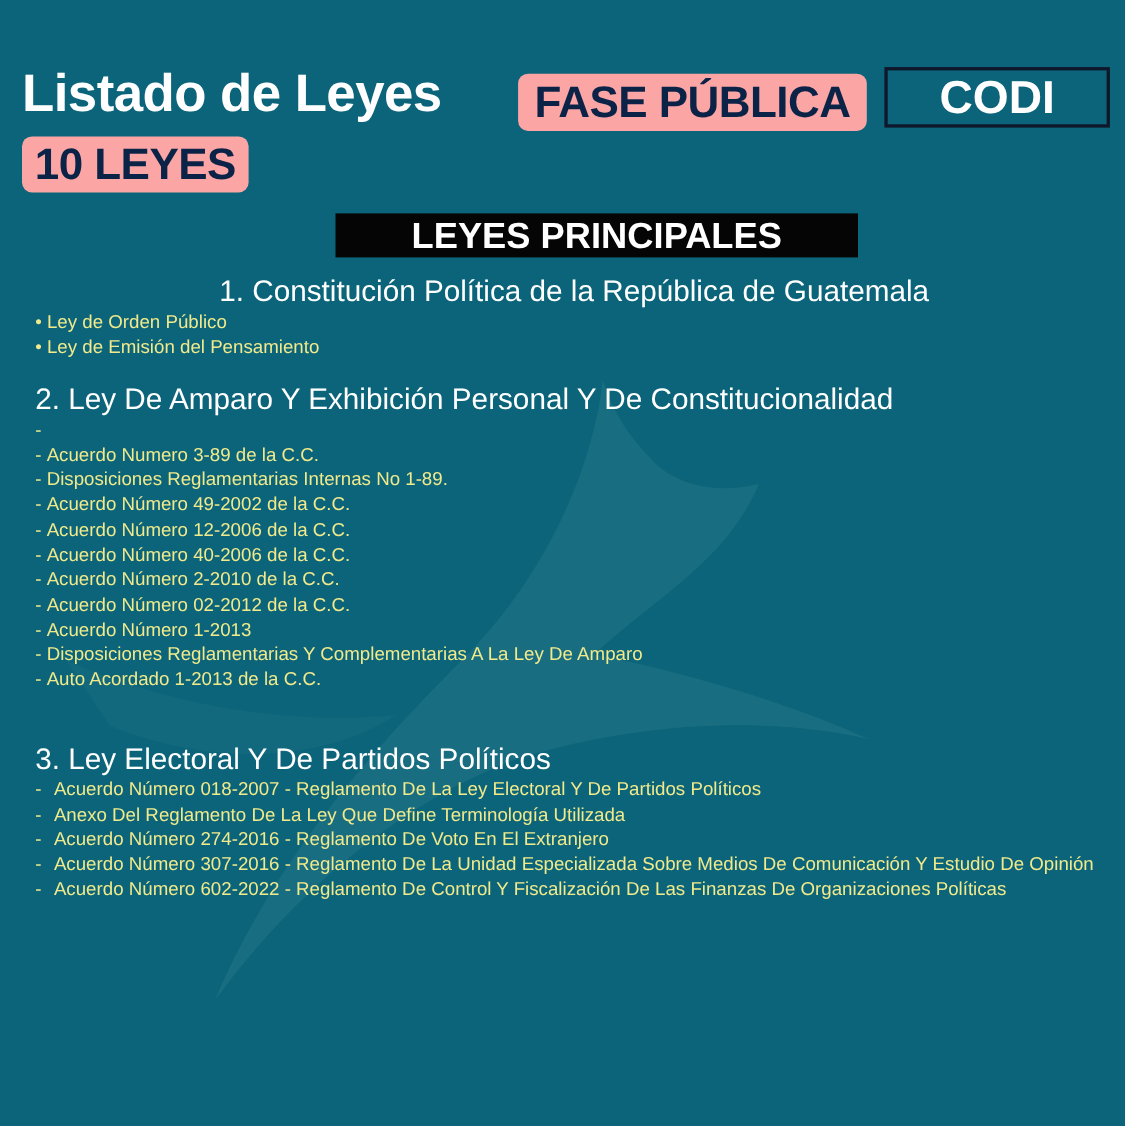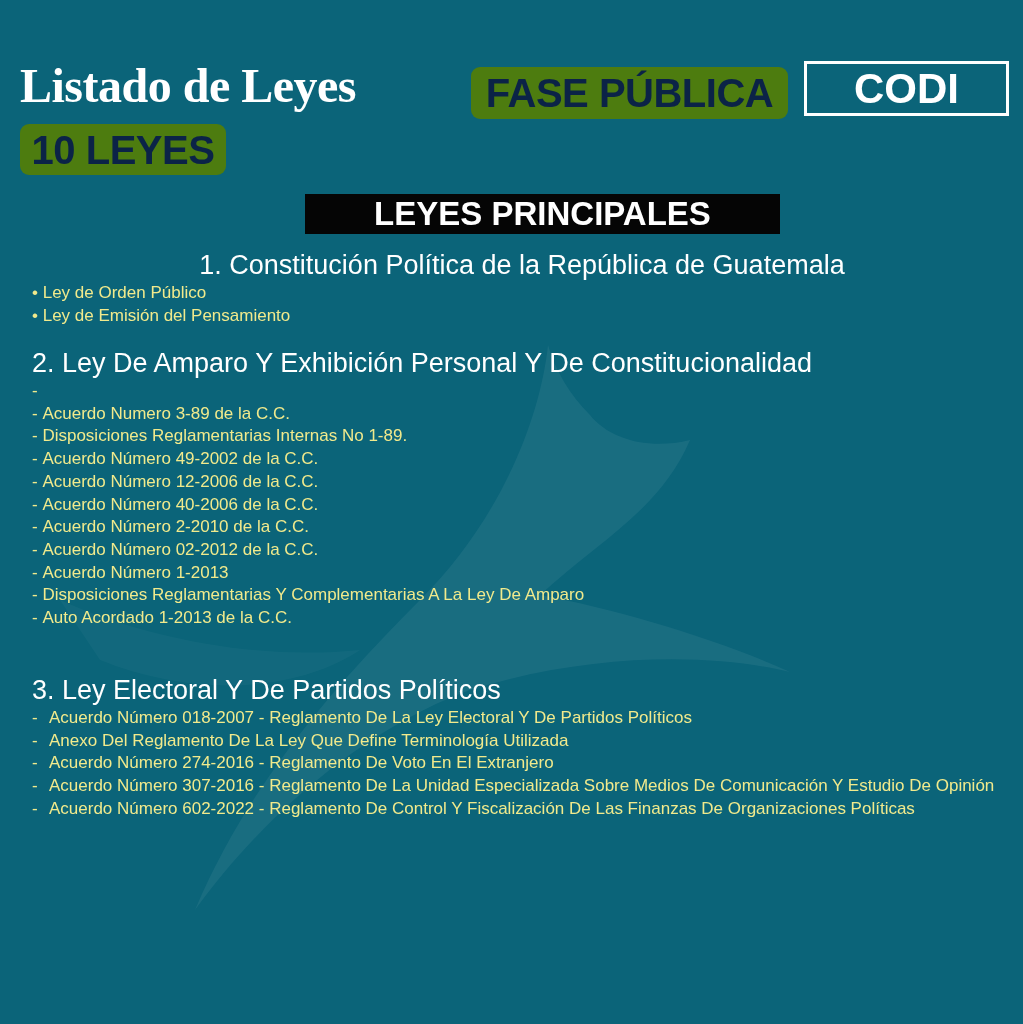--- a/index.html
+++ b/index.html
@@ -21,31 +21,30 @@
       width: 1023px;
       height: 1024px;
       pointer-events: none;
     }
     .title-row {
       position: absolute;
       left: 20px;
       top: 62px;
       display: flex;
       align-items: center;
-      font-family: Liberation Serif, serif;
     }
     .main-title {
       color: #ffffff;
       font-weight: 700;
       font-size: 48px;
       letter-spacing: -0.5px;
       line-height: 1;
     }
     .pill {
-      background: #4d7c0f;
+      background: #fca5a5;
       color: #0b2347;
       font-weight: 700;
       border-radius: 9px;
       line-height: 1;
       display: inline-block;
     }
     .pill-fase {
       position: absolute;
       left: 471px;
       top: 67px;
@@ -55,21 +54,21 @@
       text-align: center;
       line-height: 52px;
       letter-spacing: -0.5px;
     }
     .codi-box {
       position: absolute;
       left: 804px;
       top: 61px;
       width: 205px;
       height: 55px;
-      border: 3px solid #ffffff;
+      border: 3px solid #0f172a;
       box-sizing: border-box;
       color: #ffffff;
       font-weight: 700;
       font-size: 42px;
       text-align: center;
       line-height: 50px;
     }
     .pill-leyes {
       position: absolute;
       left: 20px;

